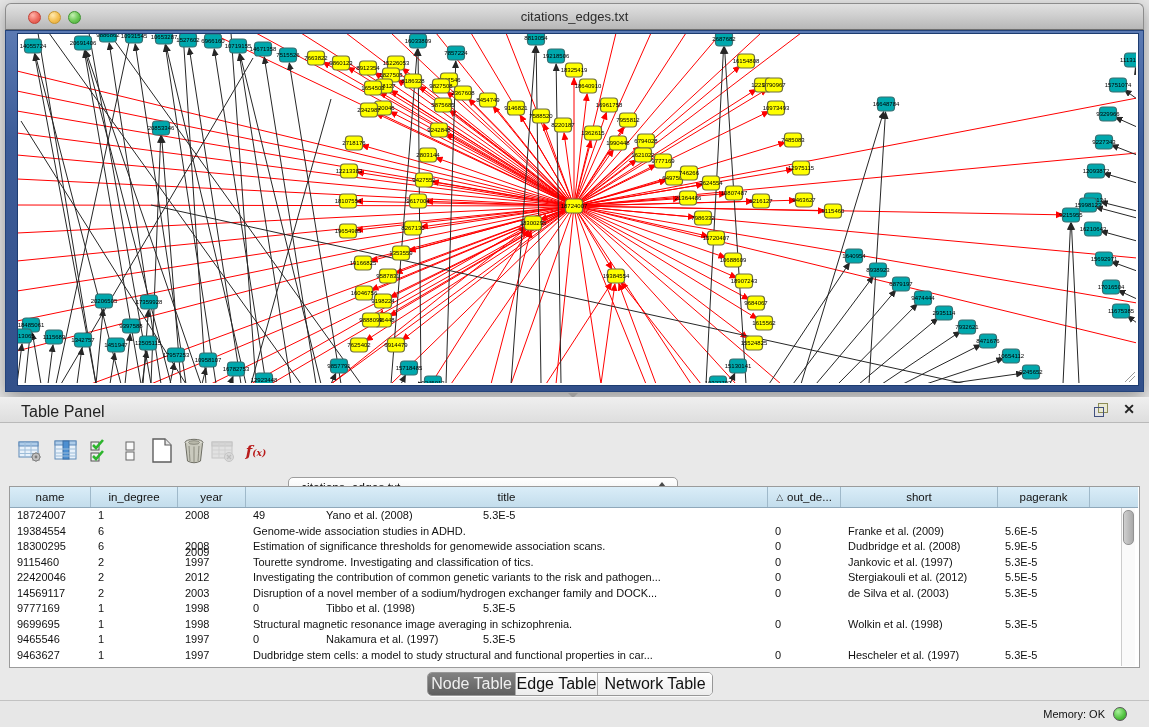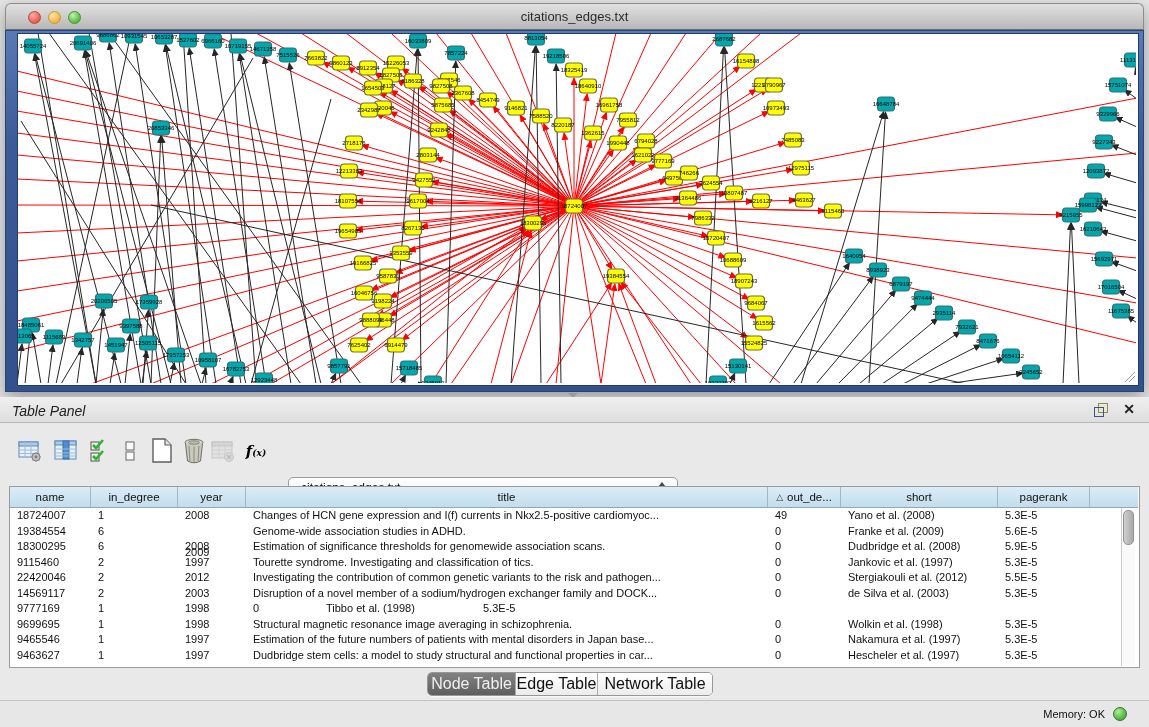--- a/index.html
+++ b/index.html
@@ -19,30 +19,30 @@
     border:1px solid #24437a;box-sizing:border-box;}
   #net-canvas{position:absolute;left:11px;top:2px;width:1120px;height:351px;background:#ffffff;border:1px solid #1d3c70;}
   #net-canvas svg{display:block;}
   
   #splitter{position:absolute;left:568px;top:393px;width:0;height:0;border-left:5px solid transparent;
     border-right:5px solid transparent;border-top:5px solid #9a9a9a;}
   
   #table-panel{position:absolute;left:0;top:397px;width:1149px;height:303px;background:#e9e9e9;}
   #panel-header{position:absolute;left:0;top:0;width:100%;height:26px;
     background:linear-gradient(#efefef,#dedede);border-bottom:1px solid #b9b9b9;box-sizing:border-box;}
-  #panel-title{position:absolute;left:12px;top:6px;font-size:14px;color:#222;font-style:italic;}
+  #panel-title{position:absolute;left:21px;top:6px;font-size:16px;color:#222;}
   #float-icon{position:absolute;right:42px;top:6px;width:13px;height:13px;}
   #float-icon .sq1{position:absolute;left:4px;top:0;width:8px;height:8px;border:1px solid #8c8c55;background:#e9e9d2;}
   #float-icon .sq2{position:absolute;left:0;top:4px;width:8px;height:8px;border:1px solid #41507e;background:transparent;}
   #close-icon{position:absolute;right:14px;top:4px;font-size:14px;font-weight:bold;color:#222;cursor:default;}
   
   #toolbar{position:absolute;left:0;top:26px;width:100%;height:62px;}
   .tbtn{position:absolute;top:12px;width:28px;height:32px;display:flex;align-items:center;justify-content:center;}
   .tbtn.disabled{opacity:.45;filter:grayscale(1);}
-  #fx-label{font-size:15px;color:#000000;font-family:"DejaVu Serif",serif;font-style:italic;font-weight:bold;}
+  #fx-label{font-size:15px;color:#b91c1c;font-family:"DejaVu Serif",serif;font-style:italic;font-weight:bold;}
   #fx-label small{font-size:9px;font-style:italic;}
   #table-select{position:absolute;left:288px;top:54px;width:390px;height:22px;
     background:linear-gradient(#ffffff,#efefef);border:1px solid #9d9d9d;border-radius:5px;box-sizing:border-box;}
   #table-select .sel-text{position:absolute;left:12px;top:3px;font-size:12px;color:#111;}
   #table-select .stepper{position:absolute;right:10px;top:4px;width:9px;height:14px;}
   .stepper .up{position:absolute;left:0;top:0;width:0;height:0;border-left:4px solid transparent;border-right:4px solid transparent;border-bottom:5px solid #4a4a4a;}
   .stepper .dn{position:absolute;left:0;bottom:0;width:0;height:0;border-left:4px solid transparent;border-right:4px solid transparent;border-top:5px solid #4a4a4a;}
   
   #table-block{position:absolute;left:9px;top:89px;width:1131px;height:182px;background:#fff;border:1px solid #9b9b9b;box-sizing:border-box;}
   #thead{position:absolute;left:0;top:0;height:20px;display:flex;border-bottom:1px solid #8fa8ba;}
@@ -906,21 +906,20 @@
         <div class="hcell" style="width: 92px;">
           <span>pagerank</span>
         </div>
         <div class="hcell" style="width: 48px; border-right: none;"></div>
       </div>
     <div id="tbody">
         <div class="trow">
           <div class="tcell" style="width: 81px;">18724007</div>
           <div class="tcell" style="width: 87px;">1</div>
           <div class="tcell" style="width: 68px;">2008</div>
-          <div class="tcell" style="width: 522px;">Changes of HCN gene expression and I(f) currents in Nkx2.5-positive cardiomyoc...</div>
           <div class="tcell" style="width: 73px;">49</div>
           <div class="tcell" style="width: 157px;">Yano et al. (2008)</div>
           <div class="tcell" style="width: 92px;">5.3E-5</div>
         </div>
         <div class="trow">
           <div class="tcell" style="width: 81px;">19384554</div>
           <div class="tcell" style="width: 87px;">6</div>
           <div class="tcell" style="width: 68px; margin-top: 43px;">2009</div>
           <div class="tcell" style="width: 522px;">Genome-wide association studies in ADHD.</div>
           <div class="tcell" style="width: 73px;">0</div>
@@ -977,21 +976,20 @@
           <div class="tcell" style="width: 68px;">1998</div>
           <div class="tcell" style="width: 522px;">Structural magnetic resonance image averaging in schizophrenia.</div>
           <div class="tcell" style="width: 73px;">0</div>
           <div class="tcell" style="width: 157px;">Wolkin et al. (1998)</div>
           <div class="tcell" style="width: 92px;">5.3E-5</div>
         </div>
         <div class="trow">
           <div class="tcell" style="width: 81px;">9465546</div>
           <div class="tcell" style="width: 87px;">1</div>
           <div class="tcell" style="width: 68px;">1997</div>
-          <div class="tcell" style="width: 522px;">Estimation of the future numbers of patients with mental disorders in Japan base...</div>
           <div class="tcell" style="width: 73px;">0</div>
           <div class="tcell" style="width: 157px;">Nakamura et al. (1997)</div>
           <div class="tcell" style="width: 92px;">5.3E-5</div>
         </div>
         <div class="trow">
           <div class="tcell" style="width: 81px;">9463627</div>
           <div class="tcell" style="width: 87px;">1</div>
           <div class="tcell" style="width: 68px;">1997</div>
           <div class="tcell" style="width: 522px;">Dudbridge stem cells: a model to study structural and functional properties in car...</div>
           <div class="tcell" style="width: 73px;">0</div>

